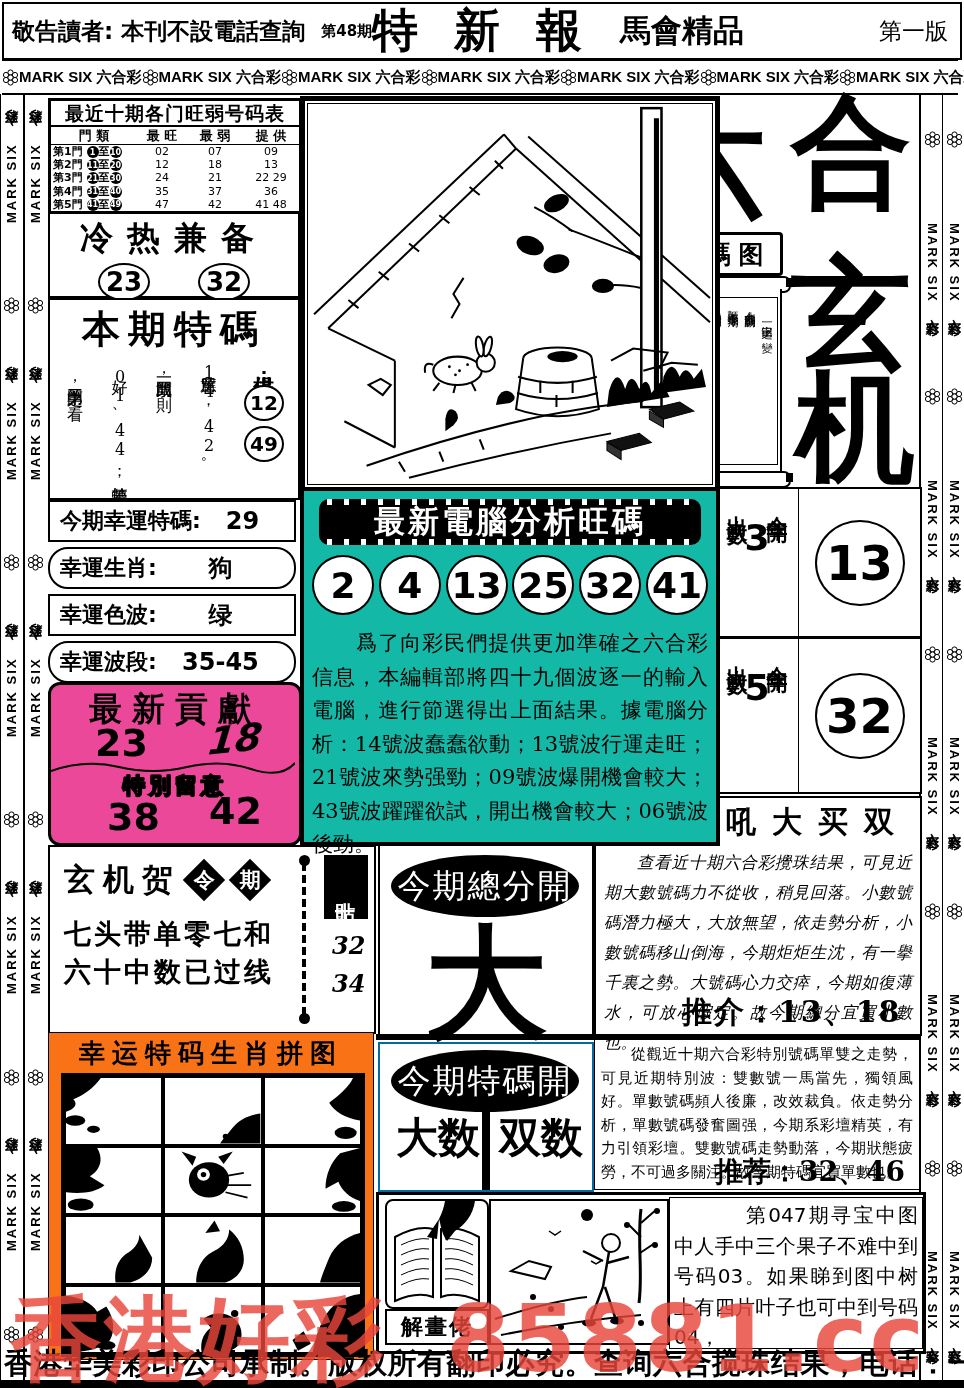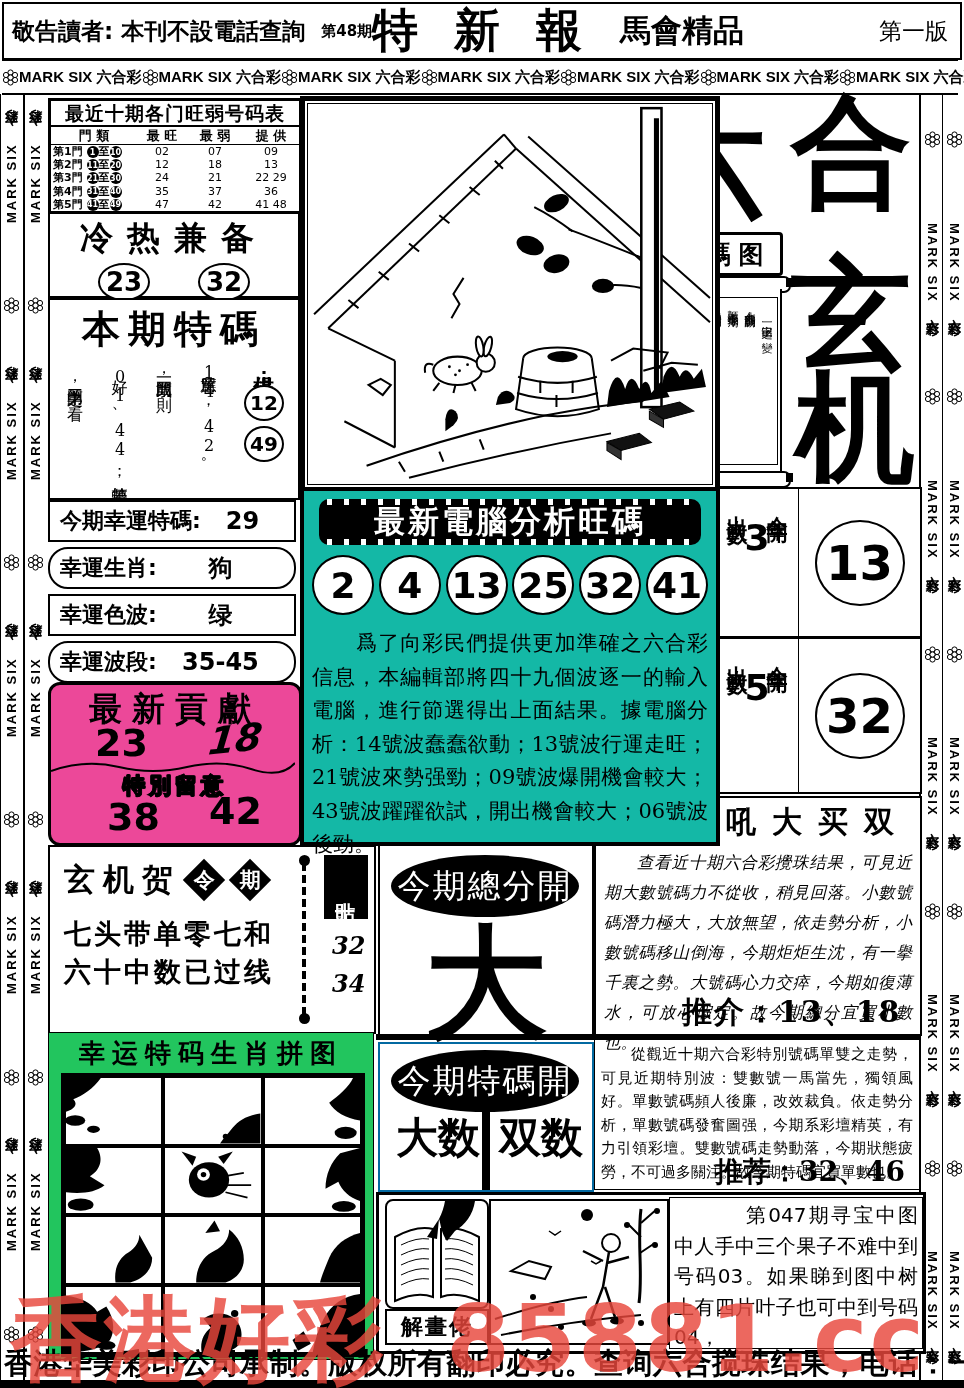--- a/index.html
+++ b/index.html
@@ -66,21 +66,21 @@
   .mys-title{position:absolute;left:14px;top:12px;font-size:31px;font-weight:bold;font-family:"DejaVu Serif",serif;letter-spacing:8px;display:flex;align-items:center;}
   .diamond{width:30px;height:30px;background:#000;transform:rotate(45deg);display:inline-flex;align-items:center;justify-content:center;margin:0 8px;}
   .diamond span{transform:rotate(-45deg);color:#fff;font-size:21px;font-weight:bold;letter-spacing:0;}
   .mys-lines{position:absolute;left:14px;top:68px;font-size:27px;font-weight:bold;font-family:"DejaVu Serif",serif;line-height:38px;letter-spacing:3px;}
   .dash-line{position:absolute;left:252px;top:16px;height:152px;border-left:4px dashed #000;}
   .dot{position:absolute;width:11px;height:11px;border-radius:50%;background:#000;left:248.5px;}
   .tip-box{position:absolute;left:274px;top:8px;width:44px;height:64px;background:#000;color:#fff;display:flex;align-items:center;justify-content:center;}
   .tip-box span{writing-mode:vertical-rl;text-orientation:upright;font-size:20px;font-weight:bold;}
   .tipnum{position:absolute;left:282px;font-size:24px;font-style:italic;font-family:"DejaVu Serif",serif;font-weight:bold;}
   
-  .puz{left:48px;top:1032px;width:324px;height:326px;border:1px solid #000;background:#22c55e;}
+  .puz{left:48px;top:1032px;width:324px;height:326px;border:1px solid #000;background:#f97316;}
   .puz-title{text-align:center;font-size:26px;font-weight:bold;letter-spacing:7px;font-family:"DejaVu Serif",serif;margin-top:3px;}
   .puz-grid{position:absolute;left:12px;top:40px;width:298px;height:278px;border:3px solid #000;
             display:grid;grid-template-columns:repeat(3,1fr);grid-template-rows:repeat(4,1fr);}
   .puz-cell{border:2px solid #000;overflow:hidden;background:#fff;}
   .puz-cell svg{width:100%;height:100%;display:block;}
   
   .illus{left:300px;top:96px;width:410px;height:386px;border:5px solid #000;background:#fff;z-index:3;}
   .illus-inner{position:absolute;left:2px;top:2px;right:2px;bottom:2px;border:1px solid #000;}
   .illus-inner svg{width:100%;height:100%;display:block;}
   

